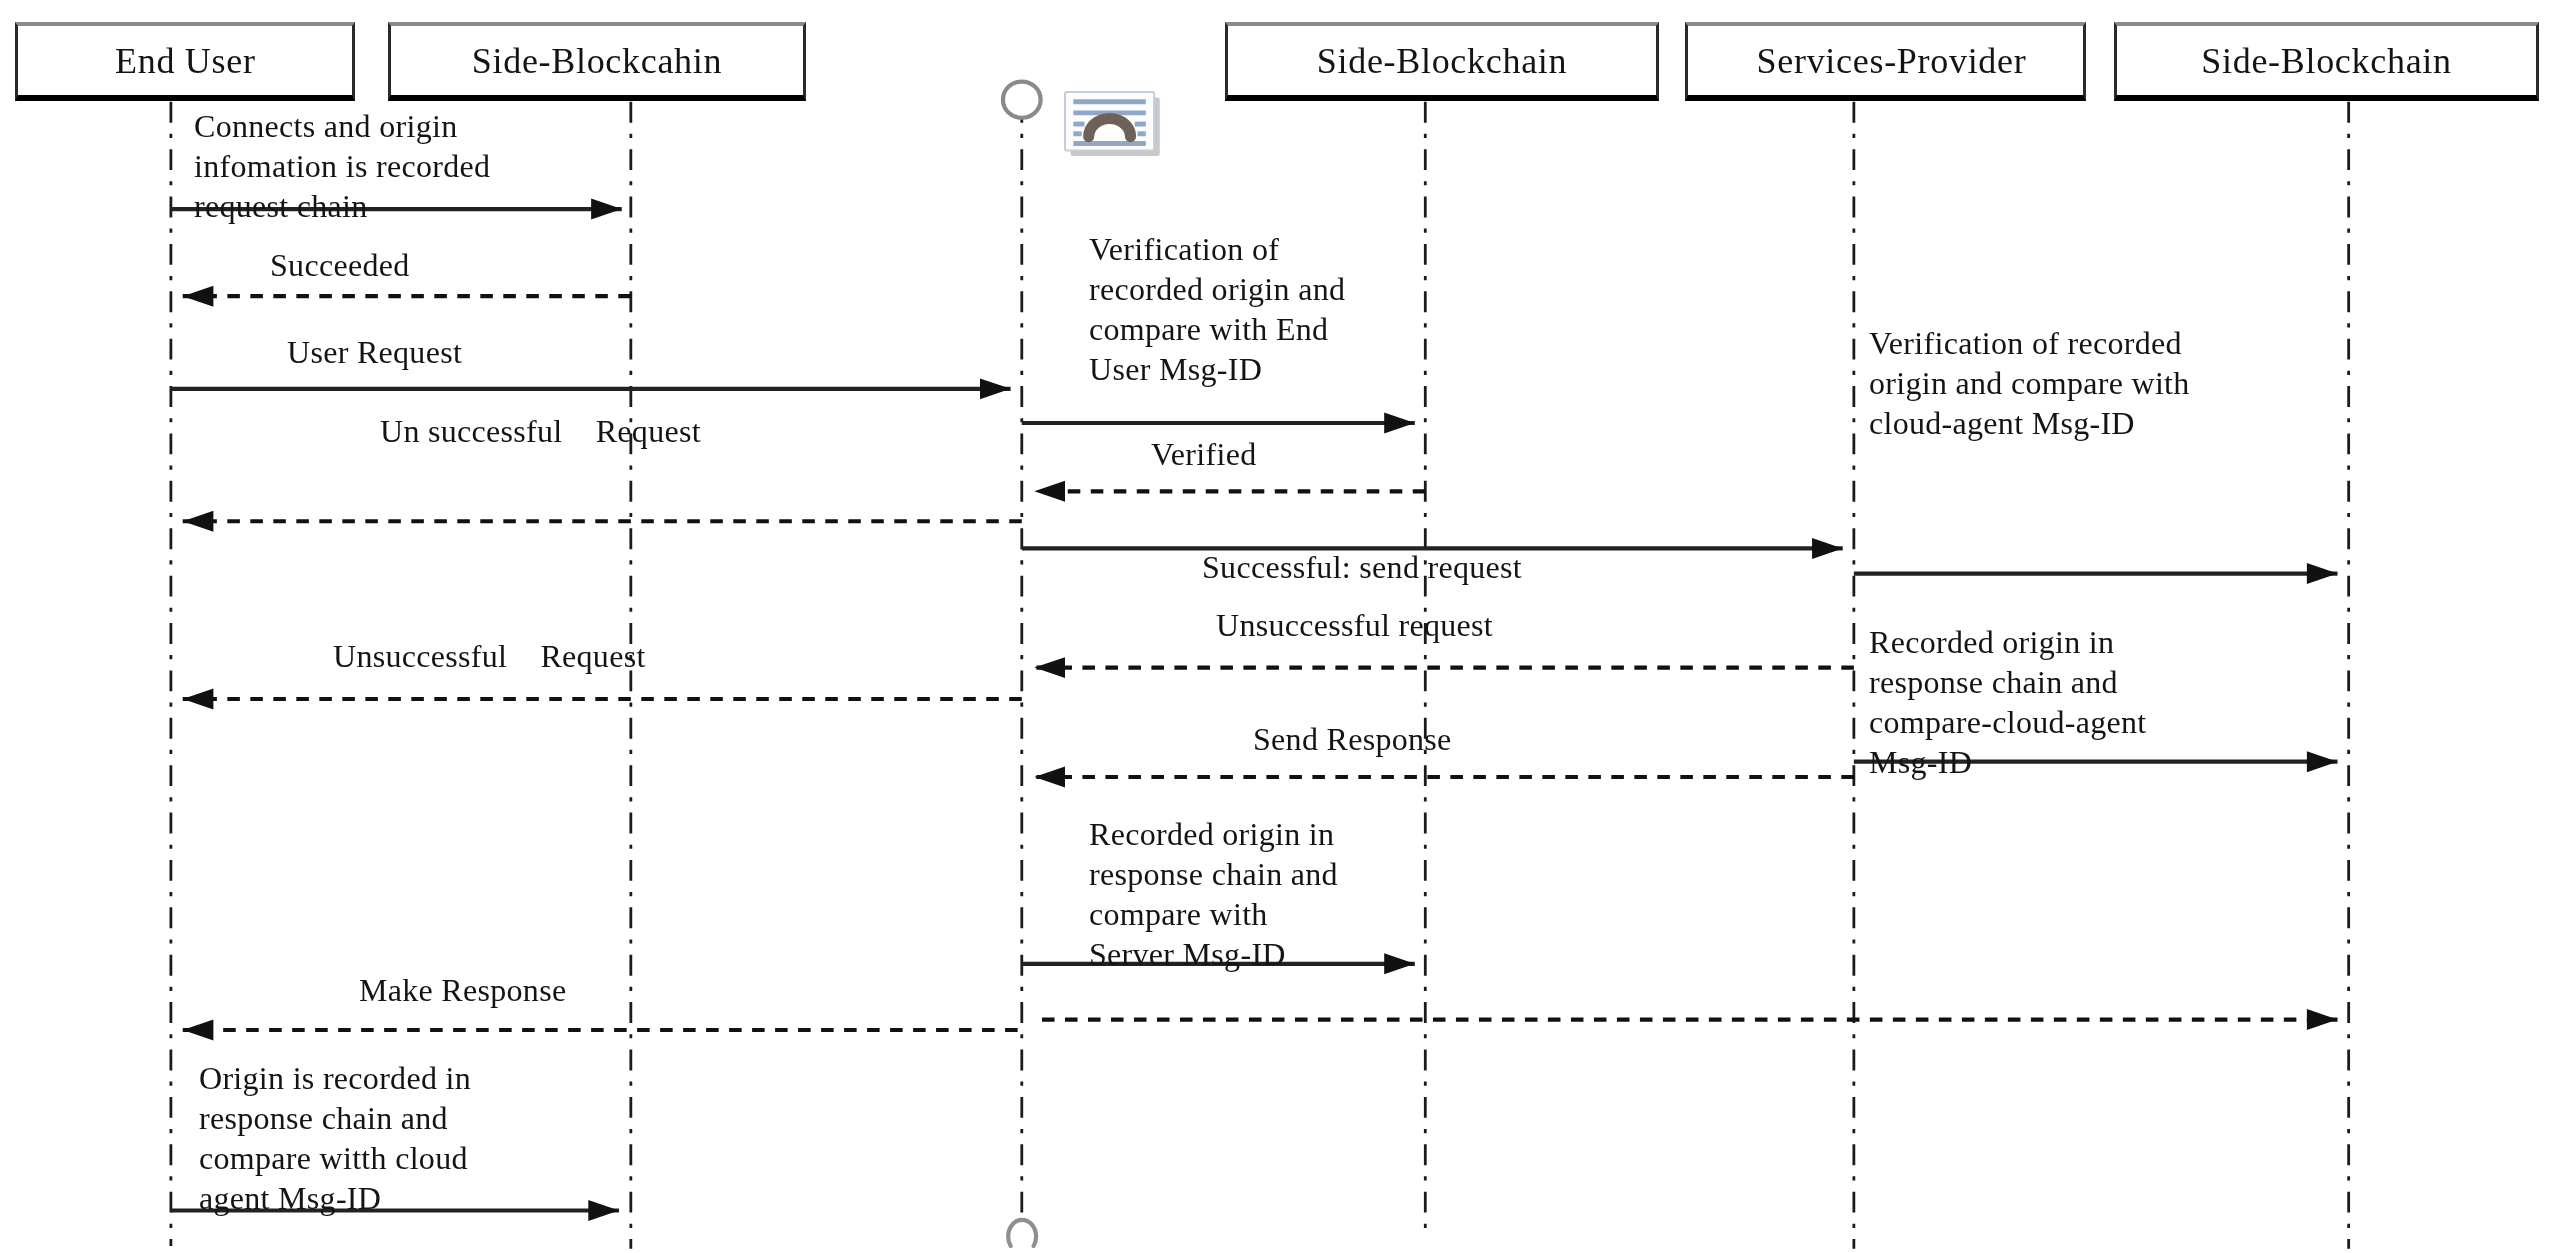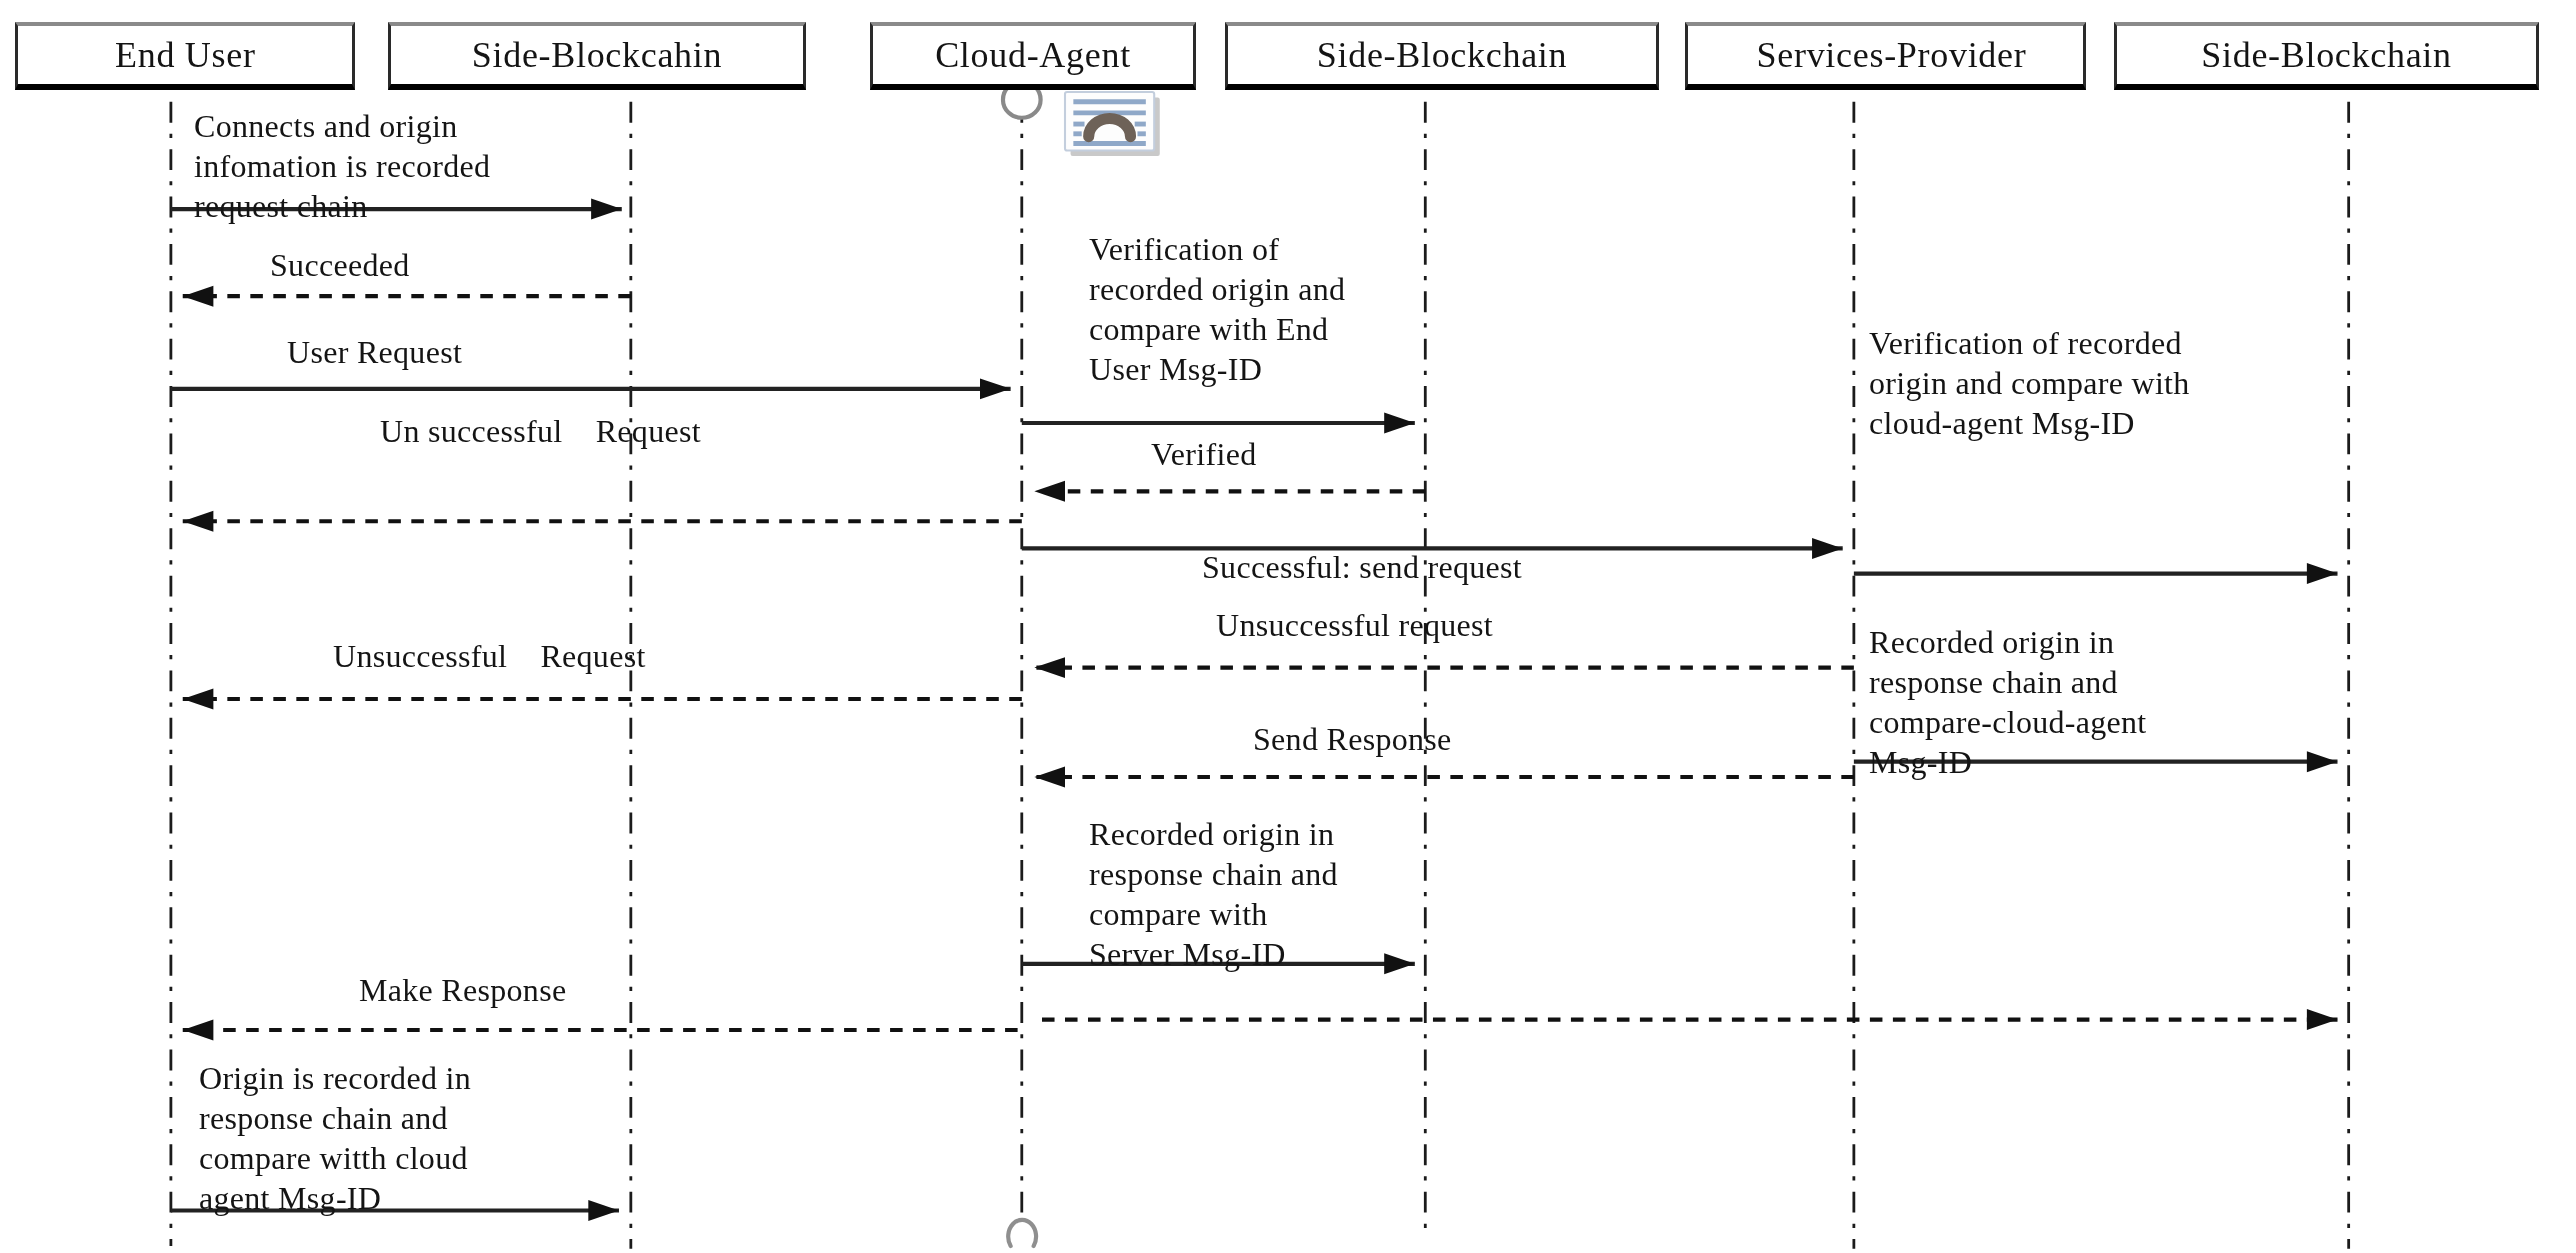--- a/index.html
+++ b/index.html
@@ -5,21 +5,21 @@
   html,body{margin:0;padding:0;background:#ffffff;}
   #stage{
     position:relative;
     width:2576px;height:1253px;
     background:#ffffff;
     font-family:"Liberation Serif","DejaVu Serif",serif;
     color:#141414;
     overflow:hidden;
   }
   .actor-box{
-    position:absolute;top:22px;height:68px;
+    position:absolute;top:22px;height:79px;
     box-sizing:border-box;
     background:#ffffff;
     border:3.5px solid #2a2a2a;
     border-top:4.9px solid #8a8a8a;
     border-bottom:6.3px solid #000000;
     display:flex;align-items:center;justify-content:center;
     font-size:36px;
     letter-spacing:0.7px;
     white-space:pre;
   }
@@ -89,21 +89,20 @@
       <line class="icon-line" x1="1628" y1="178" x2="1644" y2="178"></line>
       <line class="icon-line" x1="1540" y1="192" x2="1552" y2="192"></line>
       <line class="icon-line" x1="1632" y1="192" x2="1644" y2="192"></line>
       <line class="icon-line" x1="1540" y1="206" x2="1644" y2="206"></line>
       <path class="icon-arch" d="M 1562,196 A 30 26 0 0 1 1622,196"></path>
     </g>
   </svg>
 
   <div class="actor-box" style="left:15.3px;width:340px;">End User</div>
   <div class="actor-box" style="left:388px;width:418px;">Side-Blockcahin</div>
-  <div class="actor-box" style="left:870px;width:326px;">Cloud-Agent</div>
   <div class="actor-box" style="left:1225px;width:434px;">Side-Blockchain</div>
   <div class="actor-box" style="left:1685px;width:401px;padding-left:12px;">Services-Provider</div>
   <div class="actor-box" style="left:2114px;width:425px;">Side-Blockchain</div>
 
   <div class="lbl" style="left:194px;top:106px;">Connects and origin
 infomation is recorded
 request chain</div>
   <div class="lbl" style="left:1089px;top:229px;">Verification of
 recorded origin and
 compare with End

